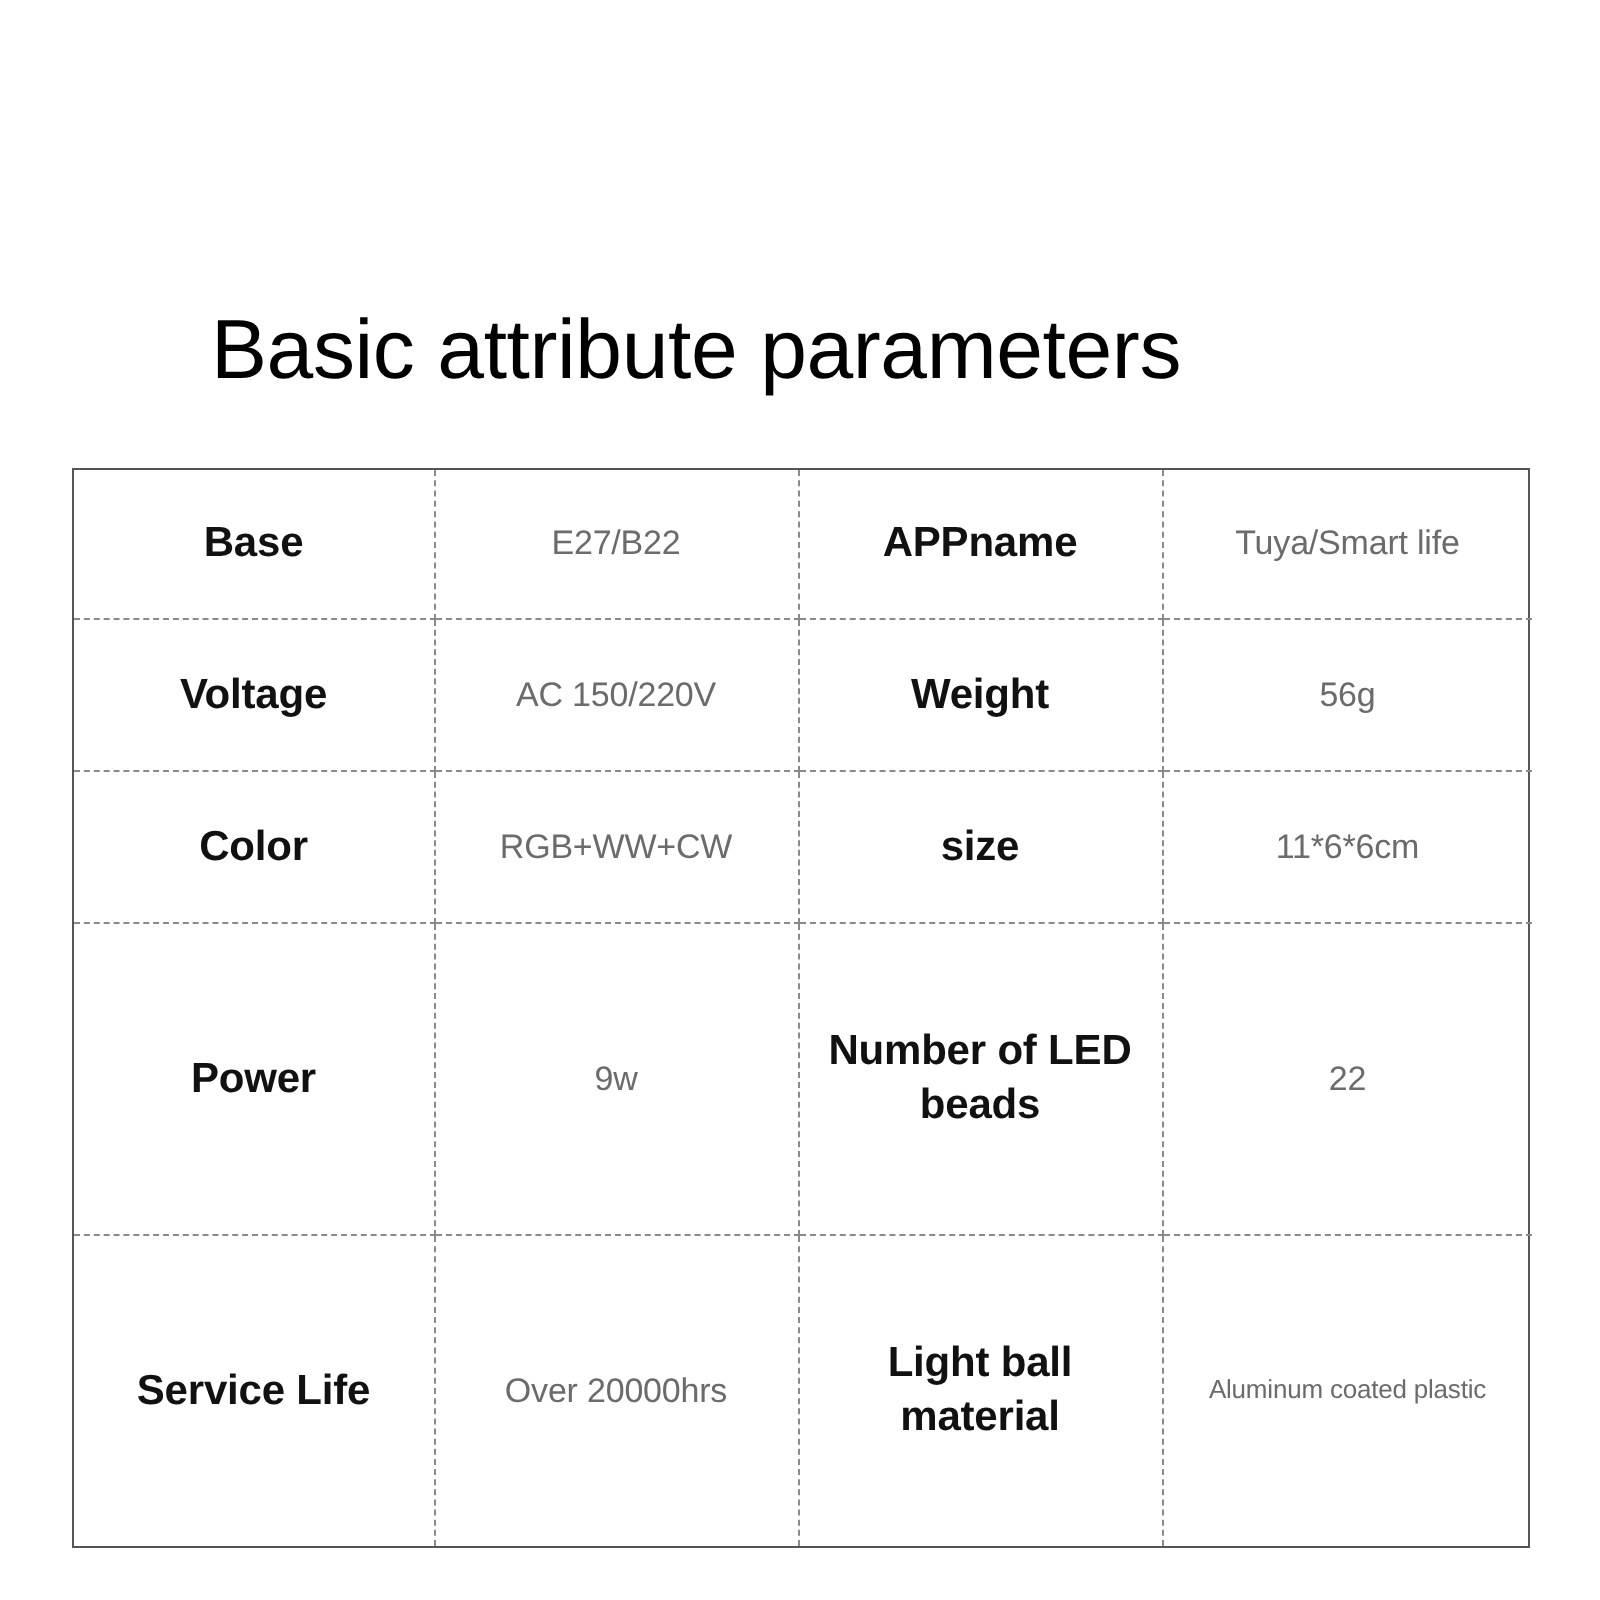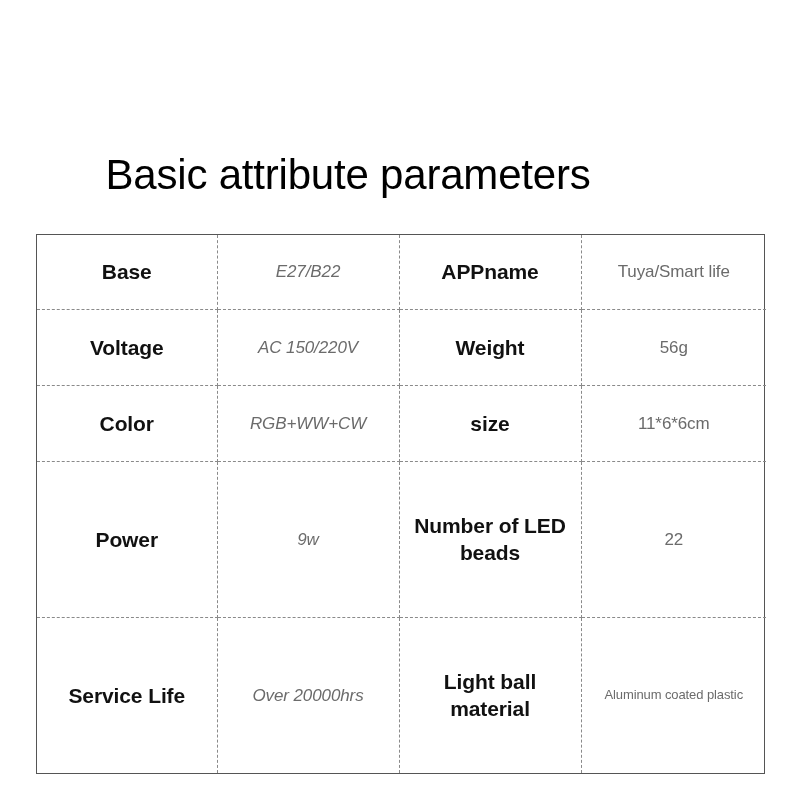--- a/index.html
+++ b/index.html
@@ -57,21 +57,21 @@
     overflow: hidden;
   }
   
   .spec-table tr:not(:last-child) td {
     border-bottom: 1px dashed #8a8a8a;
   }
   .spec-table td:not(:last-child) {
     border-right: 1px dashed #8a8a8a;
   }
   .col-label  { width: 180px; }
-  .col-value  { width: 182px; font-style: italic; }
+  .col-value  { width: 182px; }
   .col-label2 { width: 182px; }
   .col-value2 { width: 185px; }
 
   .cell-label {
     font-size: 21px;
     font-weight: 700;
     color: #111111;
     line-height: 1.22;
     letter-spacing: -0.1px;
   }

